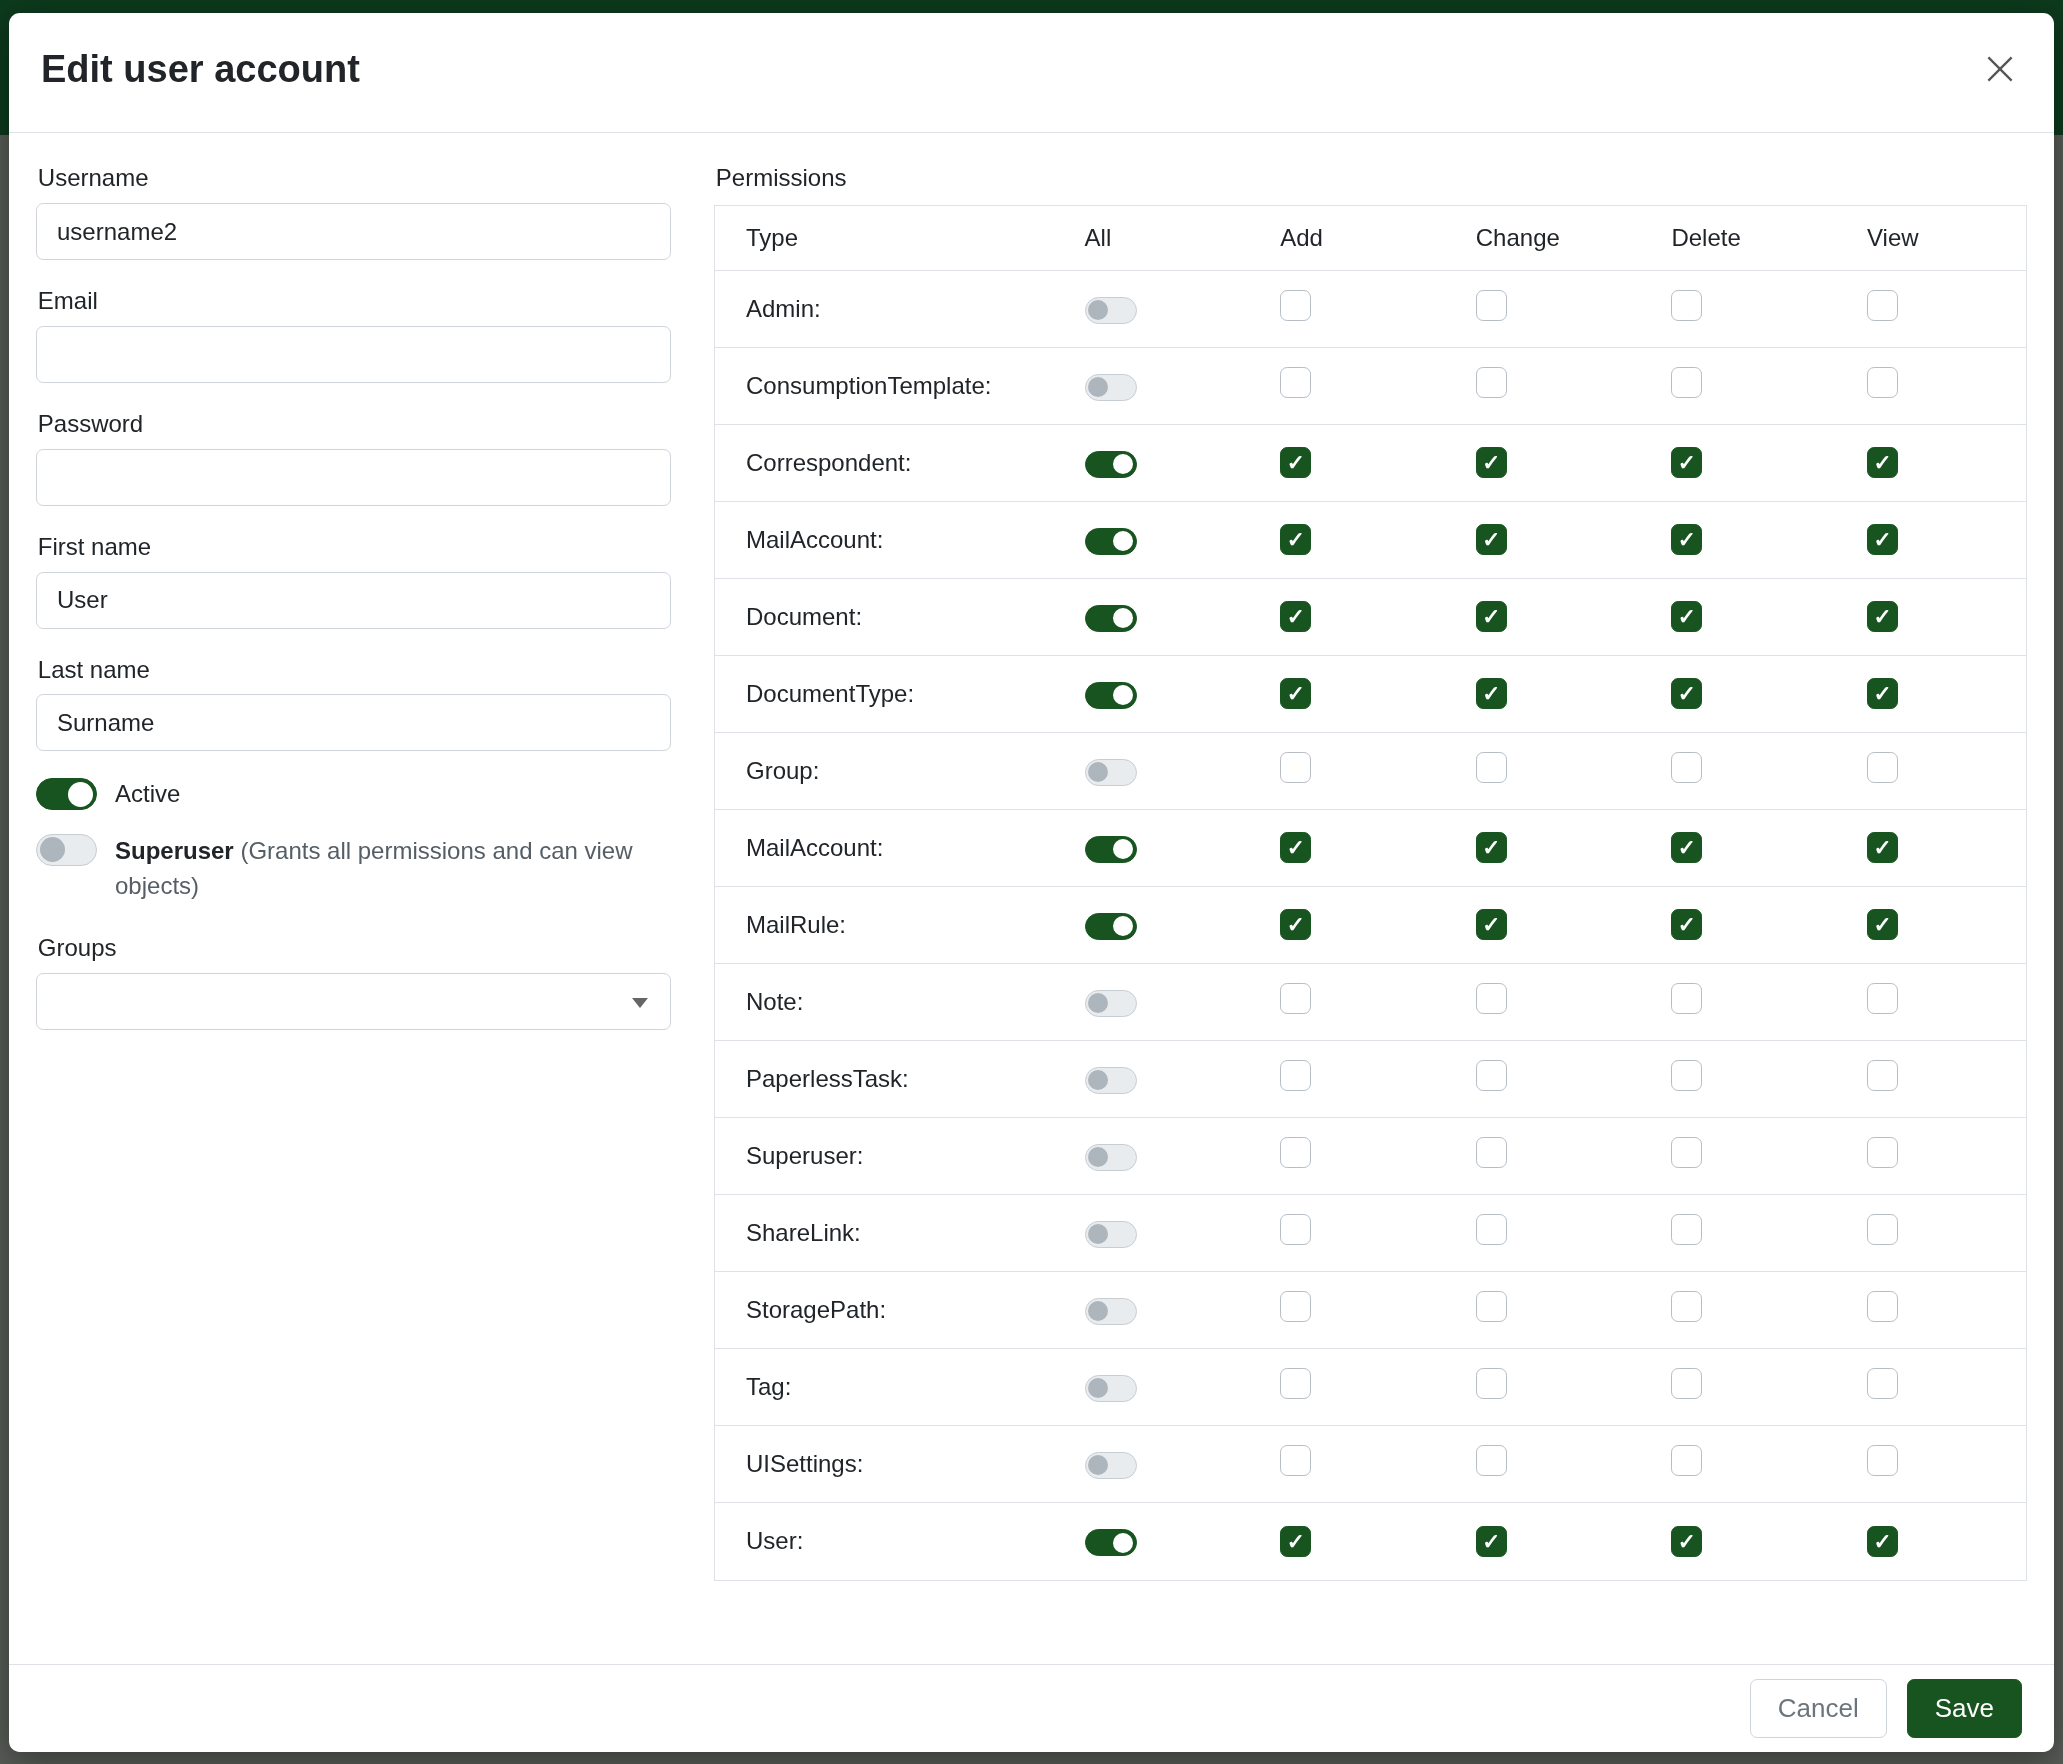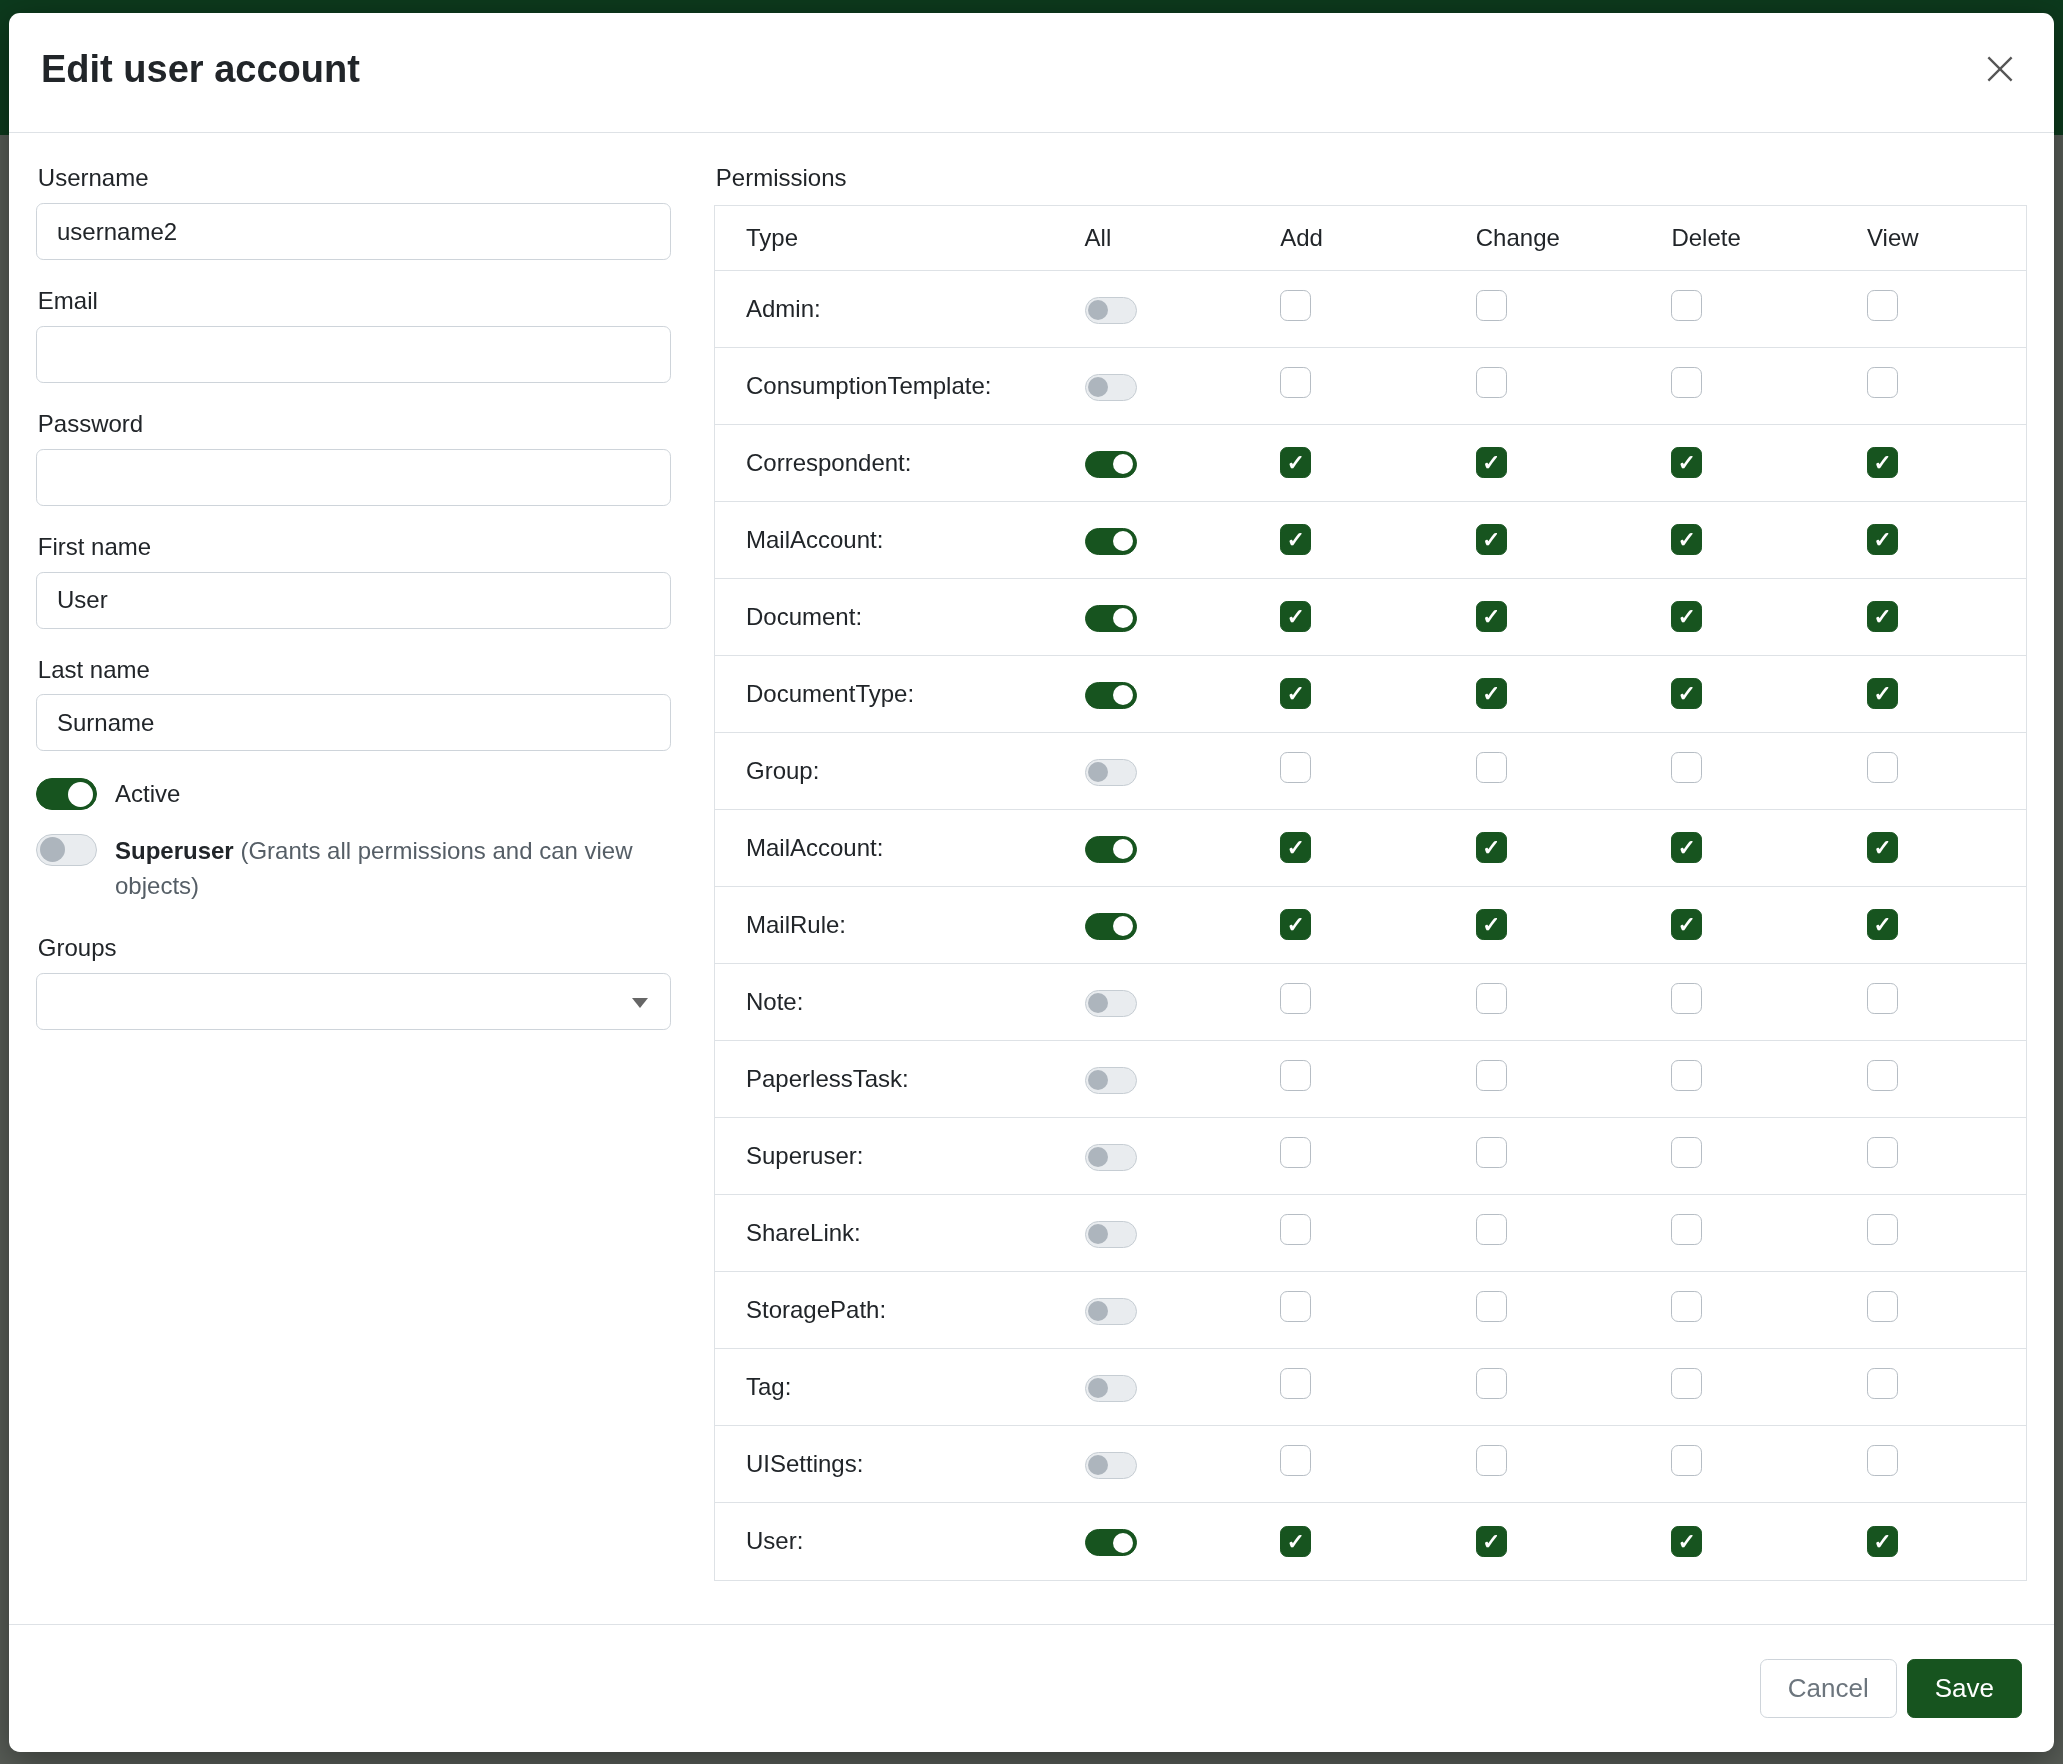--- a/index.html
+++ b/index.html
@@ -101,21 +101,21 @@
     gap:15px;
   }
   .perm-head{height:65px;border-bottom:0.9px solid var(--border);font-size:24px;}
   .perm-row{height:77px;border-bottom:0.9px solid var(--border);font-size:24px;}
   .perm-row:last-child{border-bottom:none;}
   .hcell,.cell{padding-left:21.6px;}
   .type-cell{padding-left:31px;}
   
   .modal-footer{
     flex:none;border-top:0.9px solid var(--border);
-    padding:34px 32px;display:flex;justify-content:flex-end;gap:10px;align-items:center;
+    padding:14px 32px;display:flex;justify-content:flex-end;gap:20px;align-items:center;
   }
   .btn{height:59px;padding:0 27px;font-size:26px;font-family:inherit;border-radius:7.2px;cursor:pointer;}
   .btn-cancel{background:#fff;color:#6c757d;border:0.9px solid #ced4da;}
   .btn-save{background:var(--accent);color:#fff;border:0.9px solid var(--accent);}
 </style>
 </head>
 <body>
 
 <div class="modal">
 

